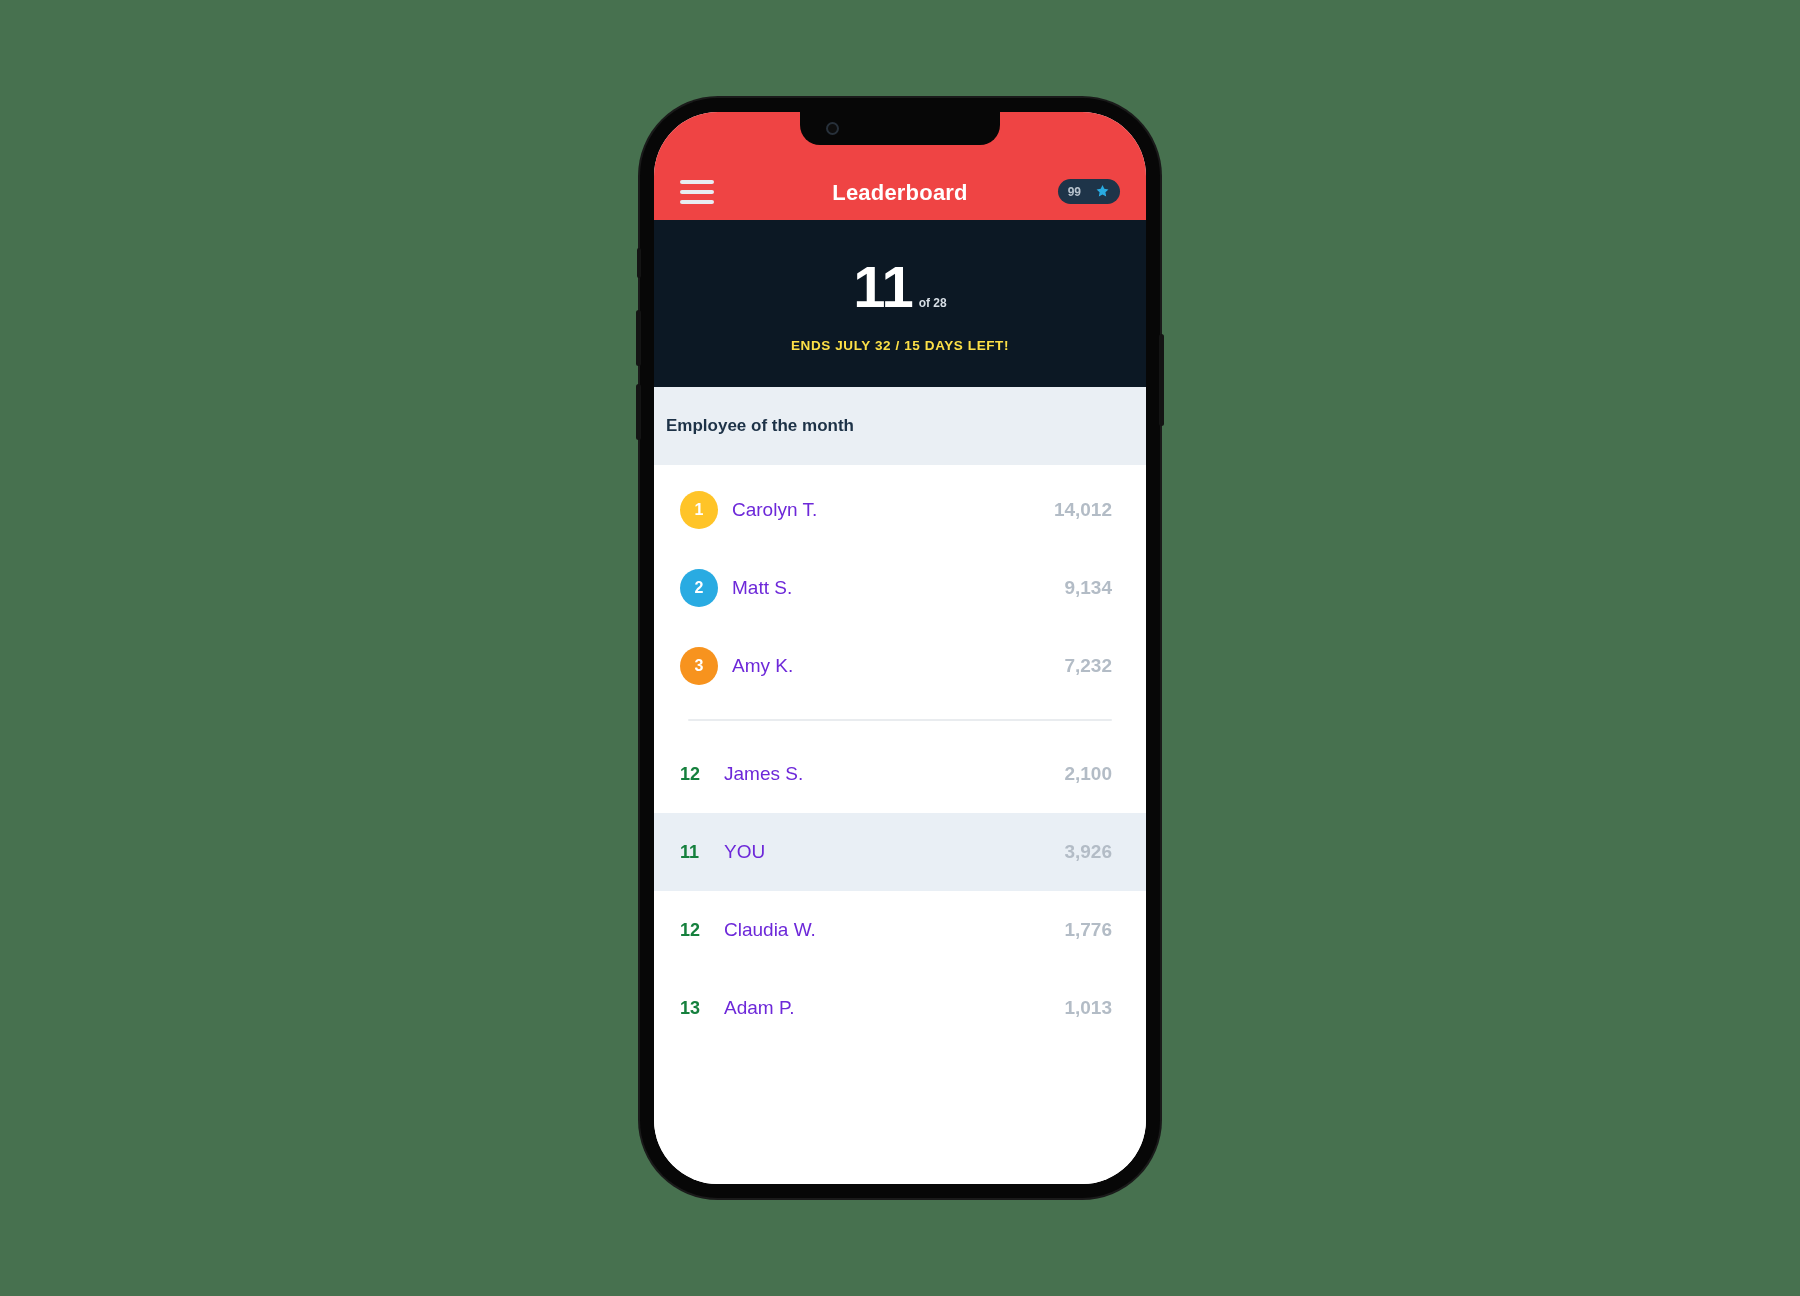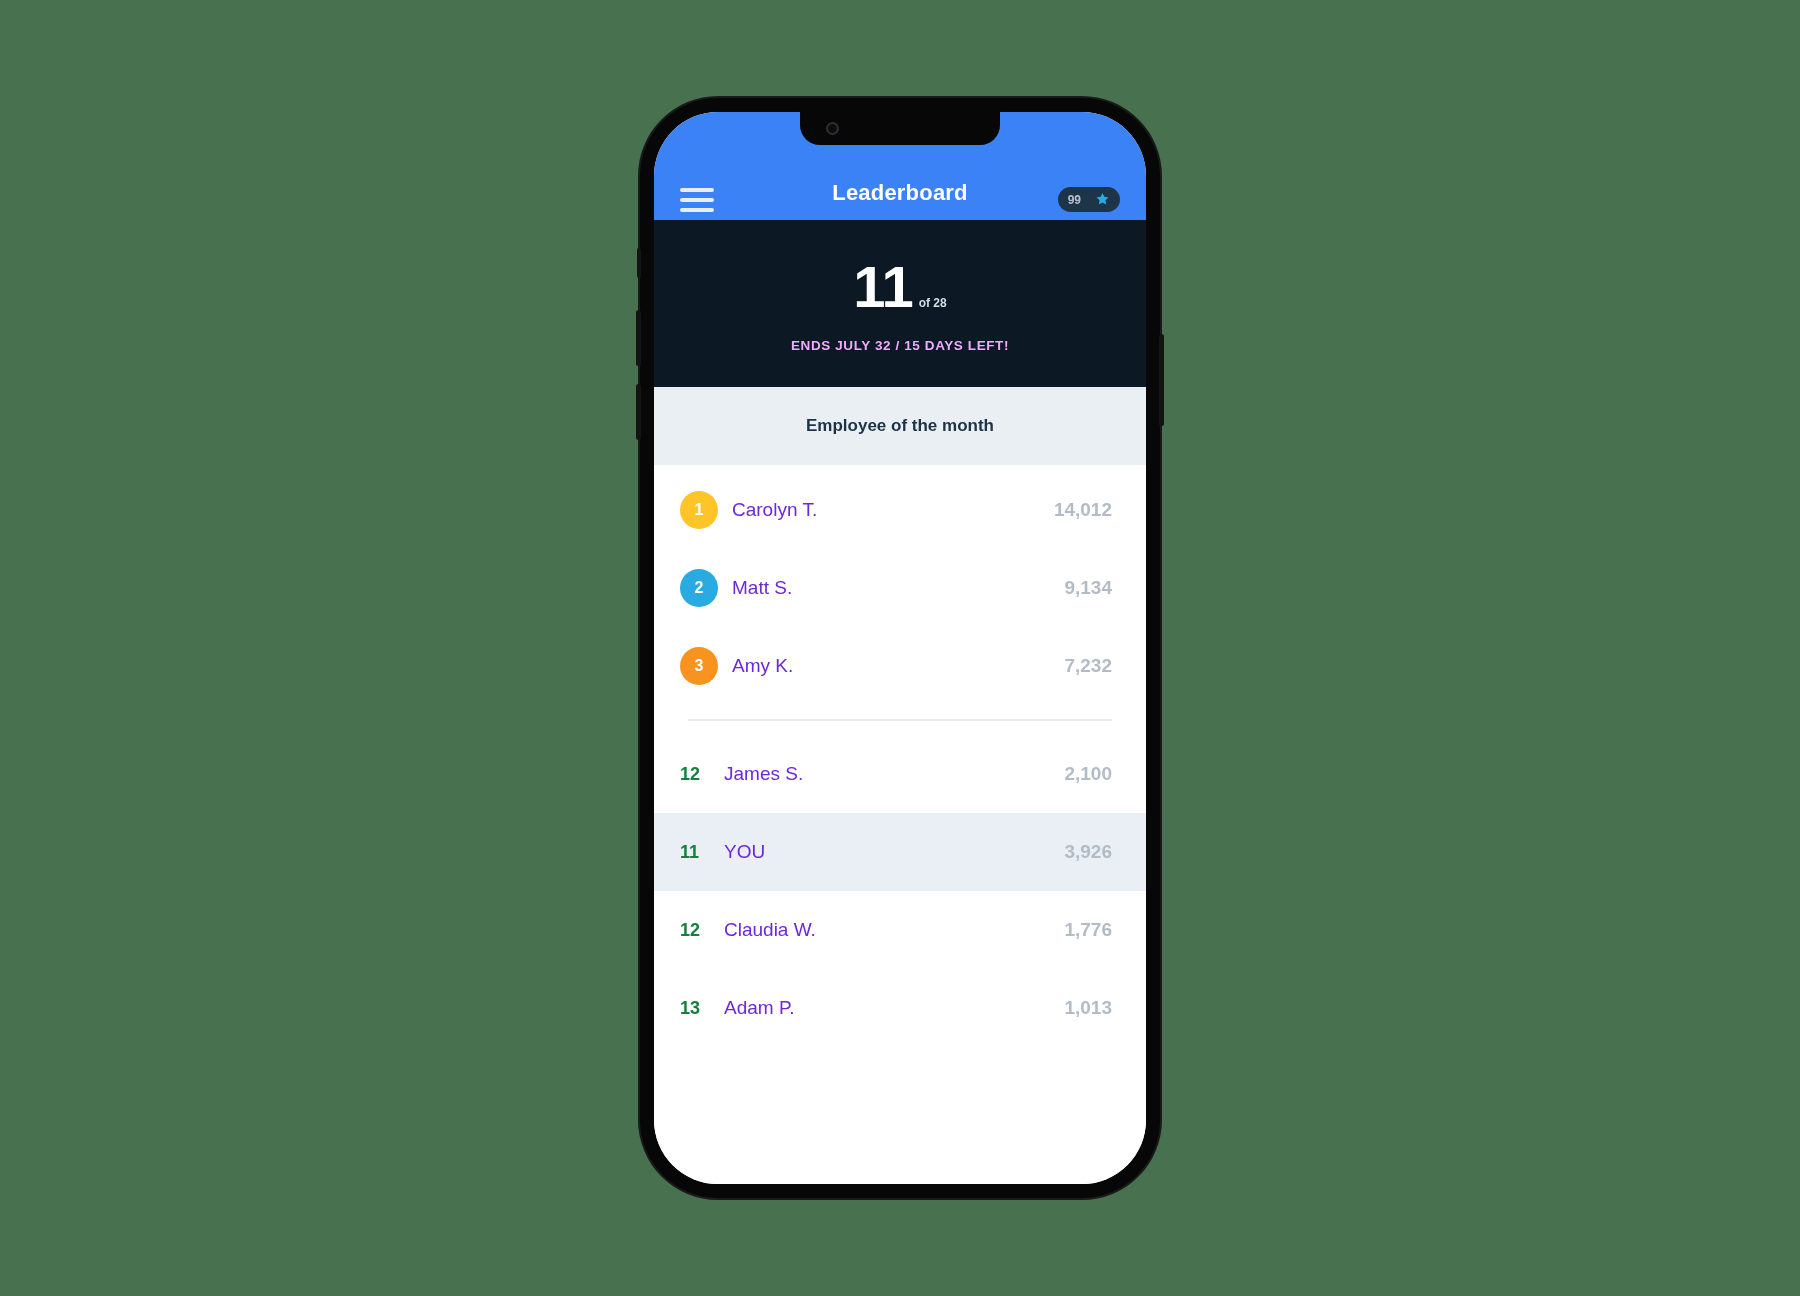--- a/index.html
+++ b/index.html
@@ -70,25 +70,25 @@
     background: #141414;
     border-radius: 3px;
   }
   .btn-silent { left: -3px; top: 150px; width: 4px; height: 30px; }
   .btn-vol-up { left: -4px; top: 212px; width: 5px; height: 56px; }
   .btn-vol-dn { left: -4px; top: 286px; width: 5px; height: 56px; }
   .btn-power  { right: -4px; top: 236px; width: 5px; height: 92px; }
 
   
   .app-bar {
-    background: #3b82f6;
+    background: #ef4444;
     height: 108px;
     display: flex;
     align-items: flex-end;
-    padding: 0 26px 8px 26px;
+    padding: 0 26px 16px 26px;
     position: relative;
     flex: 0 0 auto;
   }
 
   .hamburger {
     width: 34px;
     display: flex;
     flex-direction: column;
     gap: 6px;
     cursor: pointer;
@@ -152,34 +152,34 @@
     letter-spacing: -1px;
   }
   .rank-of {
     color: #d7dee5;
     font-size: 12px;
     font-weight: bold;
     line-height: 1;
   }
   .hero-sub {
     margin-top: 22px;
-    color: #f0abfc;
+    color: #fde047;
     font-size: 13.5px;
     font-weight: bold;
     letter-spacing: 0.6px;
   }
 
   
   .section-header {
     background: #eaeff4;
     height: 78px;
     display: flex;
     align-items: center;
-    justify-content: center;
-    flex: 0 0 auto;
+    flex: 0 0 auto;
+    padding-left: 12px;
   }
   .section-header-title {
     color: #1d3247;
     font-size: 17px;
     font-weight: bold;
   }
 
   
   .board {
     flex: 1 1 auto;

